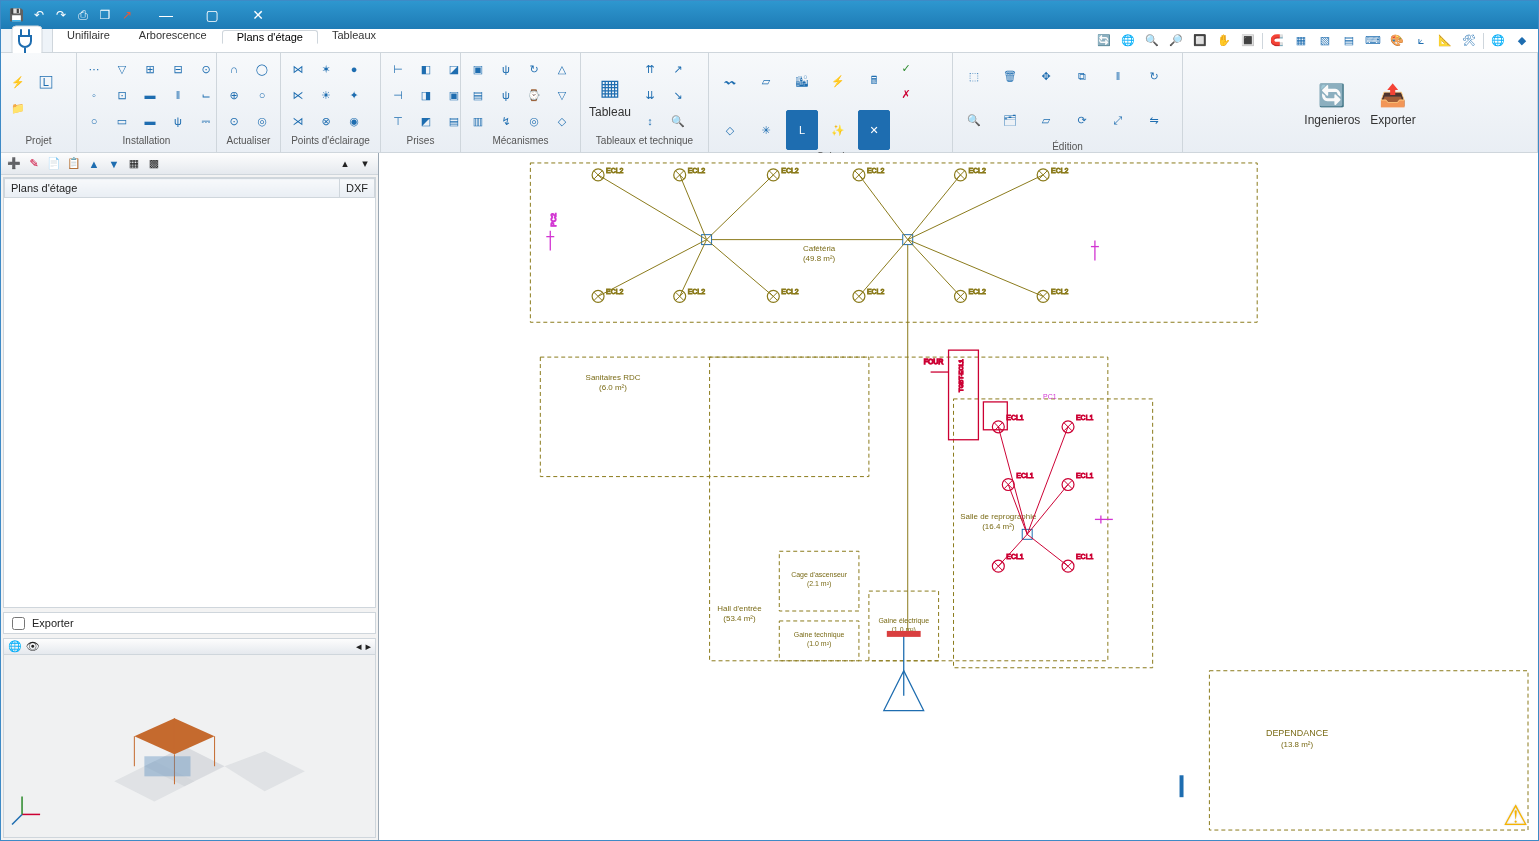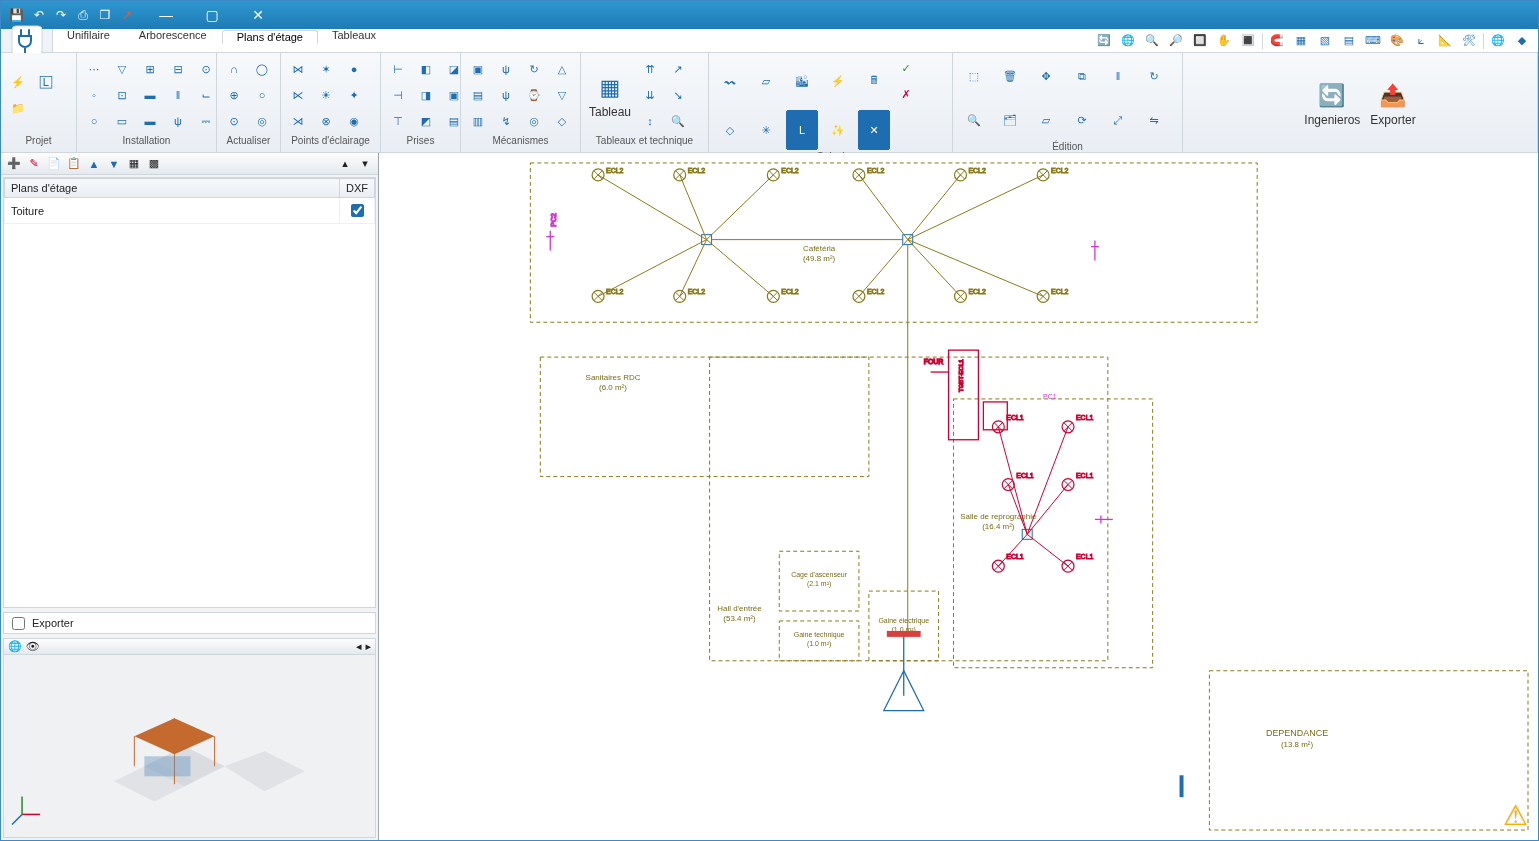--- a/index.html
+++ b/index.html
@@ -316,24 +316,20 @@
       </div>
       <div class="lp-table">
         <table>
           <thead>
               <tr>
             <th>Plans d'étage</th>
             <th class="chkcell">DXF</th>
           </tr>
             </thead>
           <tbody id="plans-body">
-              <tr>
-                <td>Toiture</td>
-                <td class="chkcell"><input type="checkbox" checked="" style=""></td>
-              </tr>
             </tbody>
         </table>
       </div>
       <div class="search">
         <input type="checkbox" style="">
         <span style="margin-left:4px">Exporter</span>
       </div>
       <div class="preview">
         <div class="hdr">
           <span class="ico">🌐</span>

